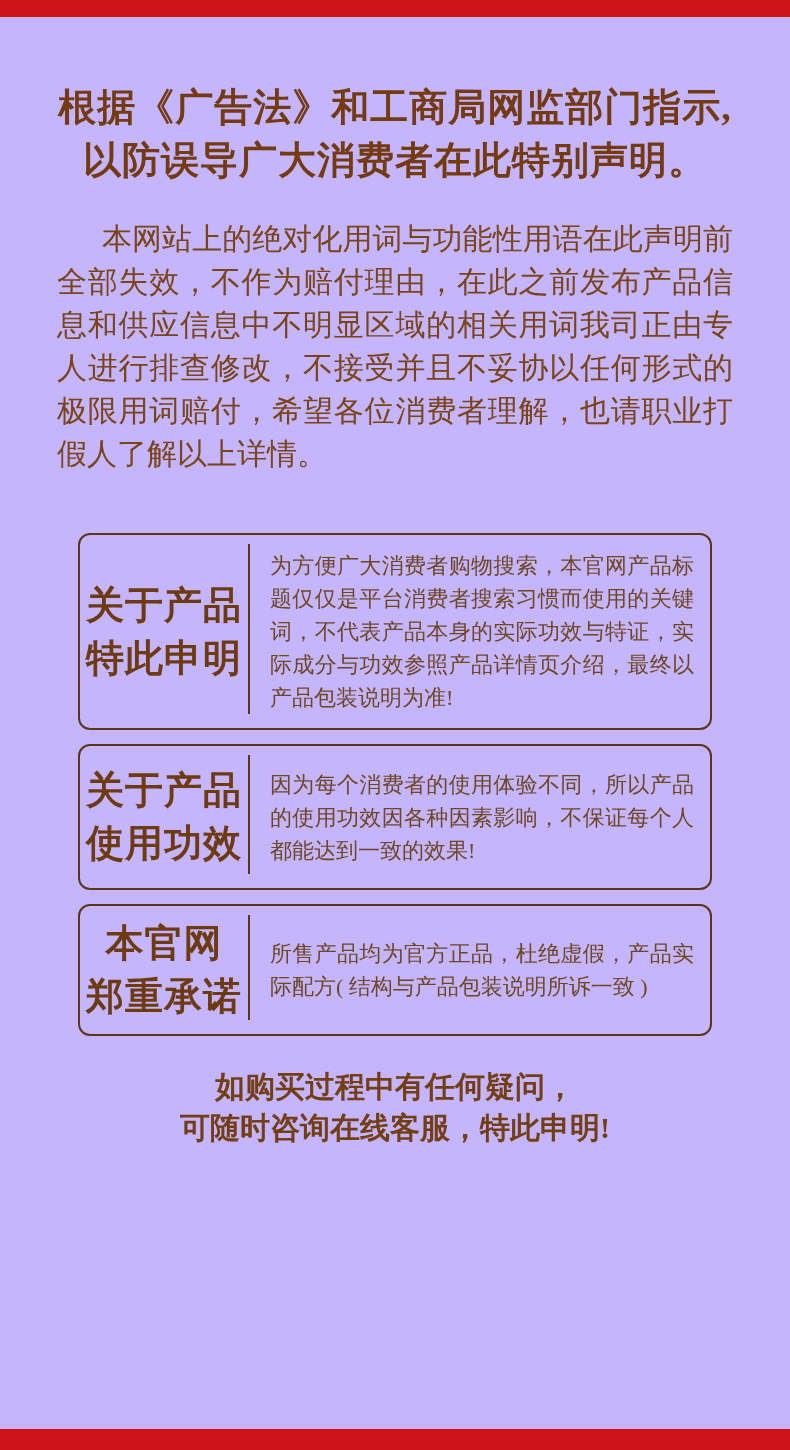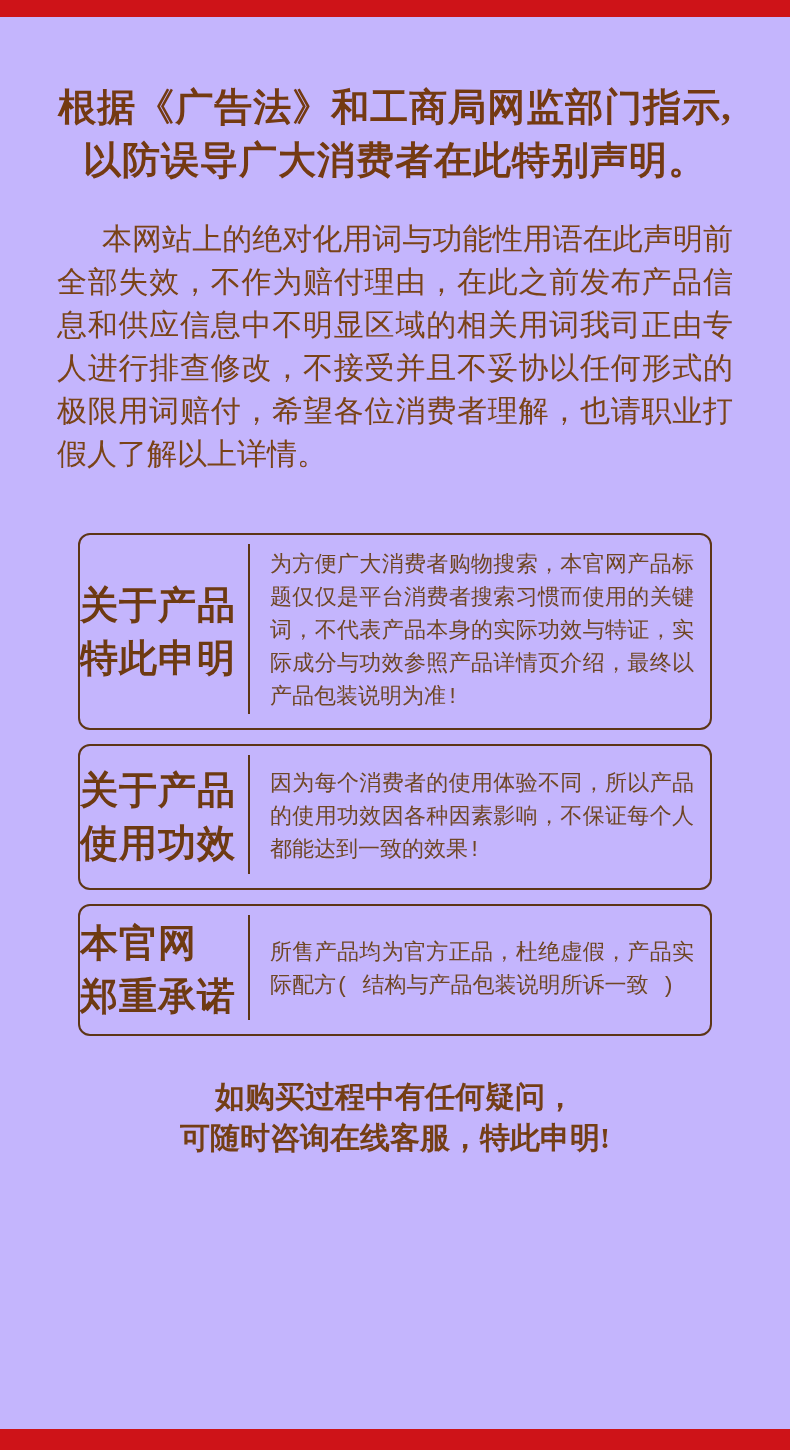--- a/index.html
+++ b/index.html
@@ -53,47 +53,47 @@
     background: transparent;
   }
   .notice-box.box-1 { height: 197px; }
   .notice-box.box-2 { height: 146px; }
   .notice-box.box-3 { height: 132px; }
   .box-label {
     flex: 0 0 168px;
     display: flex;
     flex-direction: column;
     justify-content: center;
-    align-items: flex-start;
+    align-items: center;
     text-align: center;
     font-size: 38px;
     font-weight: bold;
     line-height: 53px;
     letter-spacing: 1px;
     color: #6e3a12;
   }
   .box-divider {
     flex: 0 0 2px;
     width: 2px;
     background: #5d3516;
     margin: 9px 0 14px 0;
   }
   .box-text {
     flex: 1;
     display: flex;
     align-items: center;
     padding: 12px 16px 12px 20px;
-    font-family: Liberation Mono, monospace;
+    font-family: Liberation Serif, serif;
     font-size: 22px;
     line-height: 33px;
     text-align: justify;
     color: #6f4624;
   }
   .footer {
-    margin-top: 40px;
+    margin-top: 30px;
     text-align: center;
     font-size: 30px;
     font-weight: bold;
     line-height: 41px;
     color: #743e15;
   }
   .footer .fline { display: block; }
 </style>
 </head>
 <body>

